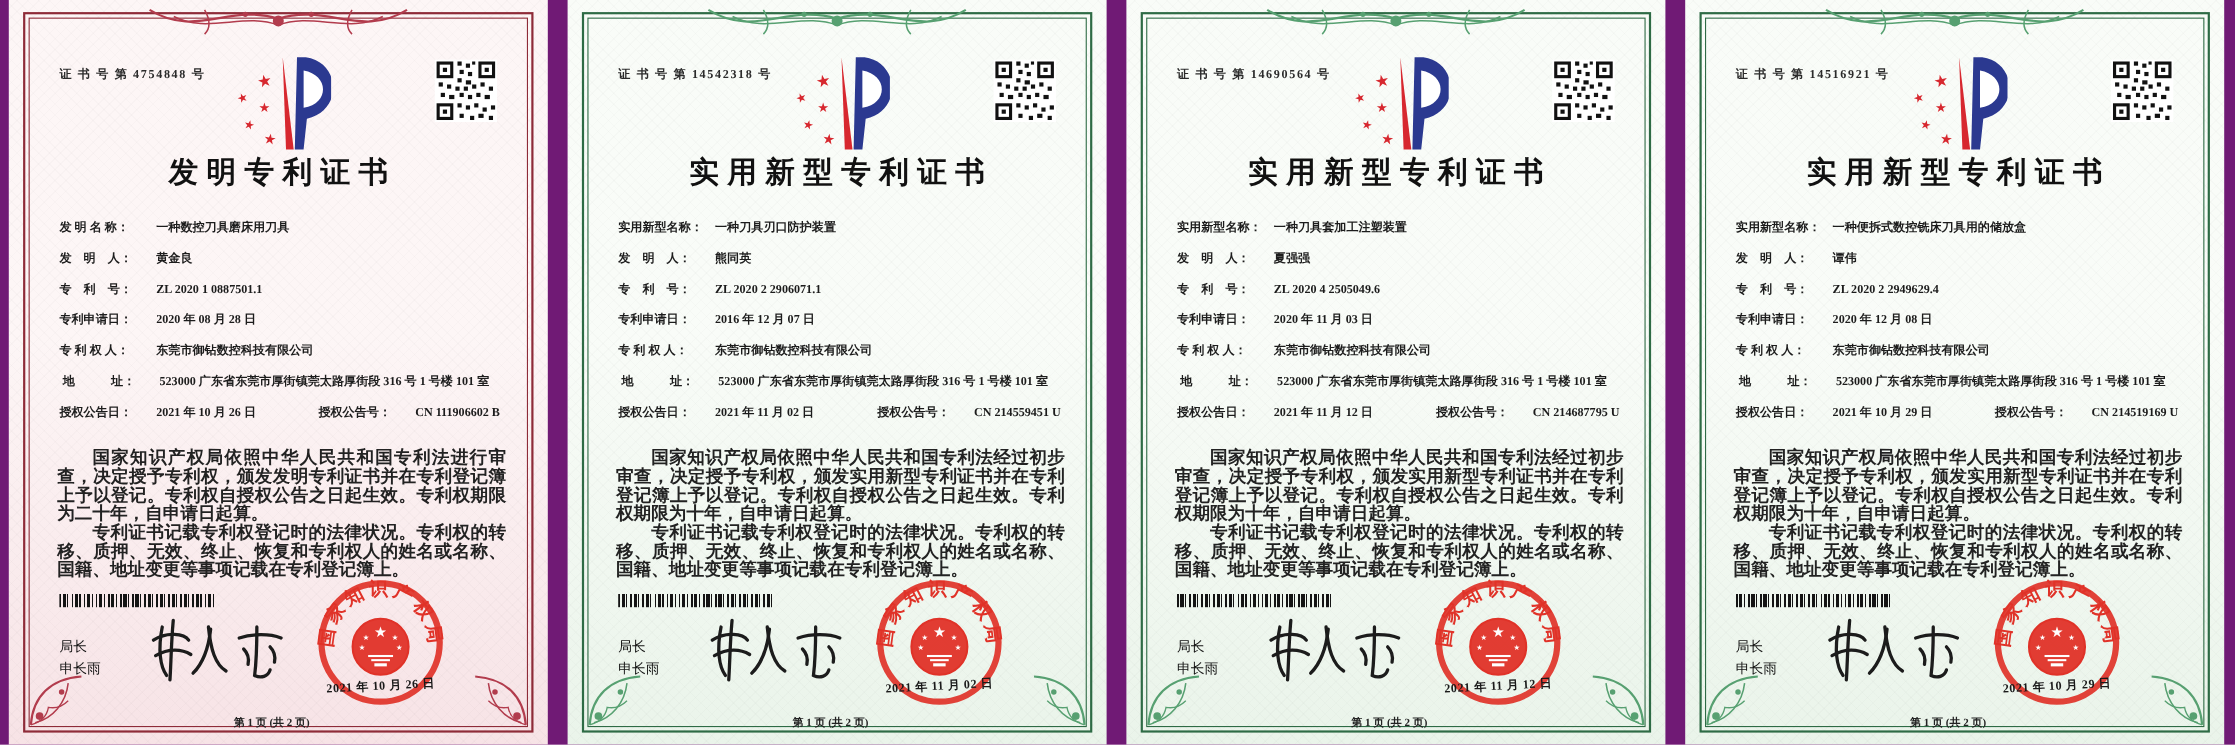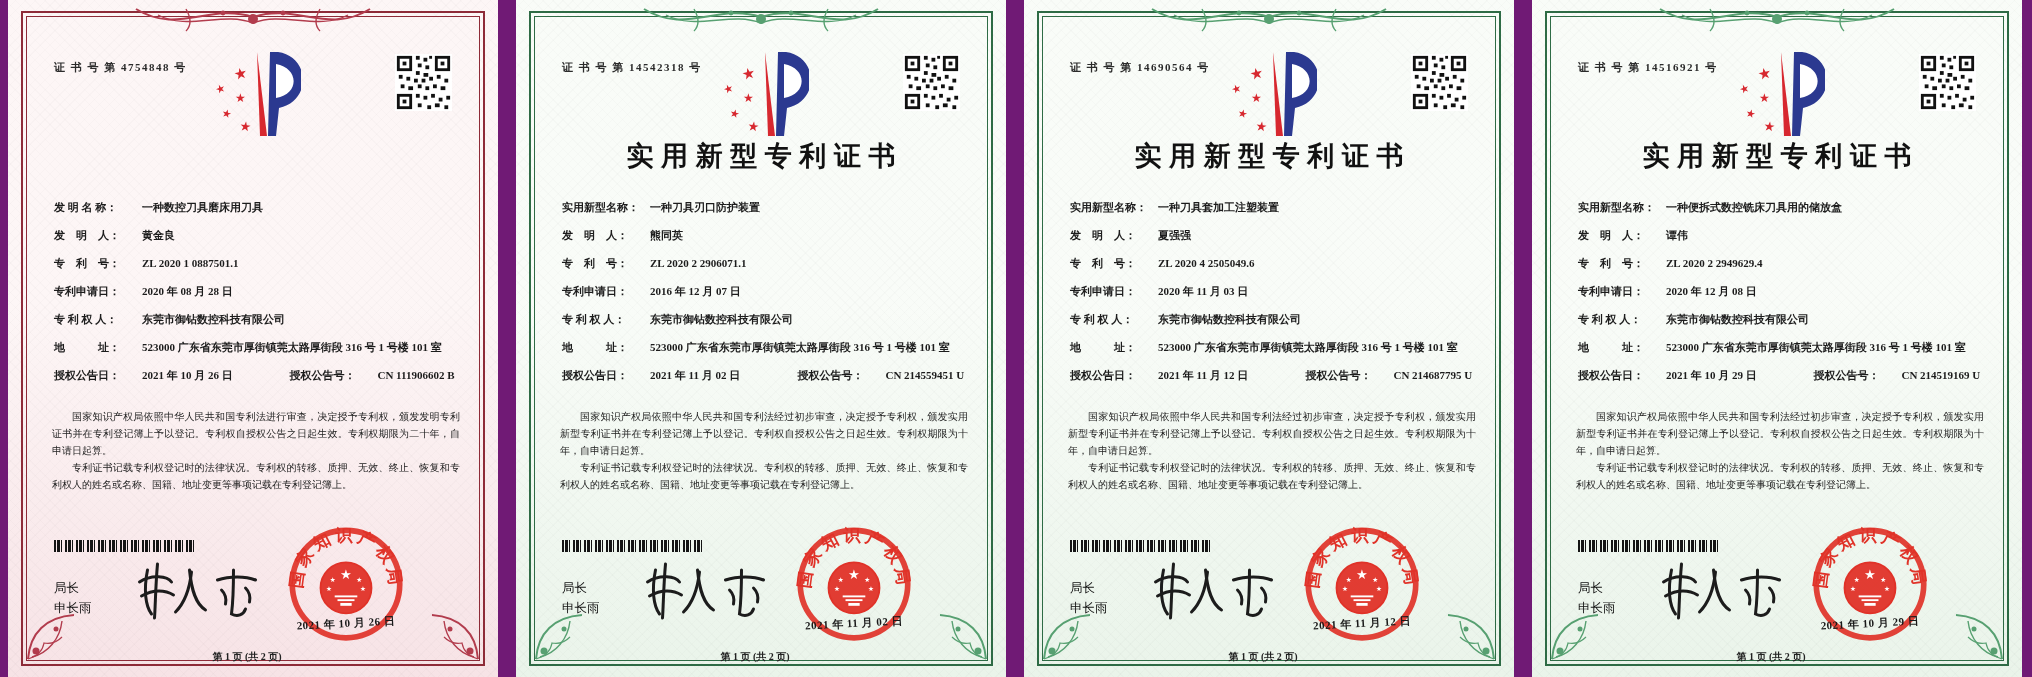--- a/index.html
+++ b/index.html
@@ -23,29 +23,29 @@
   .corner-orn.br { right:14px; bottom:12px; transform:scaleX(-1); }
 
   .cert-no { position:absolute; left:46px; top:60px; font-size:11px; letter-spacing:1.5px; color:#2b2b2b; font-weight:bold; }
   .logo { position:absolute; left:50%; transform:translateX(-50%); top:48px; }
   .qr { position:absolute; right:46px; top:54px; width:57px; height:57px; }
 
   .title { position:absolute; top:138px; left:0; right:0; text-align:center;
            font-size:27px; font-weight:bold; color:#111; letter-spacing:0.28em; text-indent:0.28em; }
 
   .fields { position:absolute; left:46px; right:38px; top:200px; font-size:11px; color:#1c1c1c; font-weight:bold; }
-  .frow { display:flex; margin-bottom:13px; line-height:15px; }
+  .frow { display:flex; margin-bottom:13px; line-height:15px;justify-content:center; }
   .flabel { flex:0 0 88px; white-space:nowrap; }
   .fvalue { flex:1 1 auto; }
   .frow.grant { display:flex; gap:0; }
   .grant .pair1 { display:flex; flex:0 0 58%; }
   .grant .pair2 { display:flex; flex:1; }
 
-  .paras { position:absolute; left:44px; right:38px; top:408px; font-size:10px; line-height:17px;
-           color:#222; font-weight:normal; text-align:justify; }
+  .paras { position:absolute; left:44px; right:38px; top:408px; font-size:16px; line-height:17px;
+           color:#222; font-weight:bold; text-align:justify; }
   .paras p { text-indent:2em; }
 
   .barcode { position:absolute; left:46px; top:540px; width:142px; height:12px;
      background:repeating-linear-gradient(90deg,#141414 0 1.6px,transparent 1.6px 3.1px,#141414 3.1px 6px,transparent 6px 7.2px,#141414 7.2px 8.2px,transparent 8.2px 11px); }
 
   .director { position:absolute; left:46px; top:578px; font-size:12.5px; color:#111;
               font-family:Liberation Sans, sans-serif; line-height:20px; }
   .signature { position:absolute; left:118px; top:556px; }
 
   .seal { position:absolute; left:272px; top:520px; width:132px; height:132px; }
@@ -128,20 +128,21 @@
           <rect x="45" y="5" width="10" height="10"></rect>
           <rect x="5" y="45" width="10" height="10"></rect>
         </g>
       <g fill="#111">
           <rect x="8" y="8" width="4" height="4"></rect>
           <rect x="48" y="8" width="4" height="4"></rect>
           <rect x="8" y="48" width="4" height="4"></rect>
         </g>
     </svg>
 
+    <div class="title">发明专利证书</div>
 
     <div class="fields">
       <div class="frow">
         <span class="flabel">发 明 名 称：</span>
         <span class="fvalue">一种数控刀具磨床用刀具</span>
       </div>
       <div class="frow">
         <span class="flabel">发　明　人：</span>
         <span class="fvalue">黄金良</span>
       </div>

